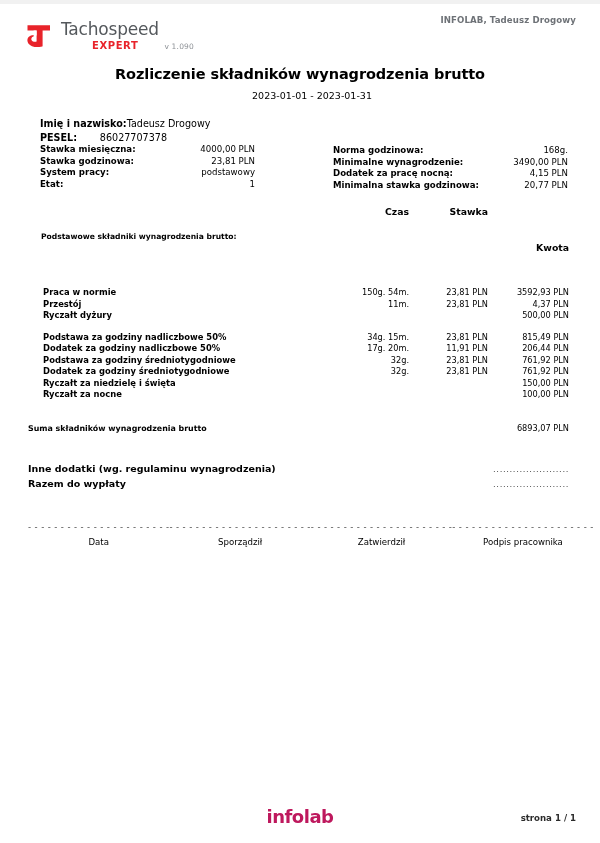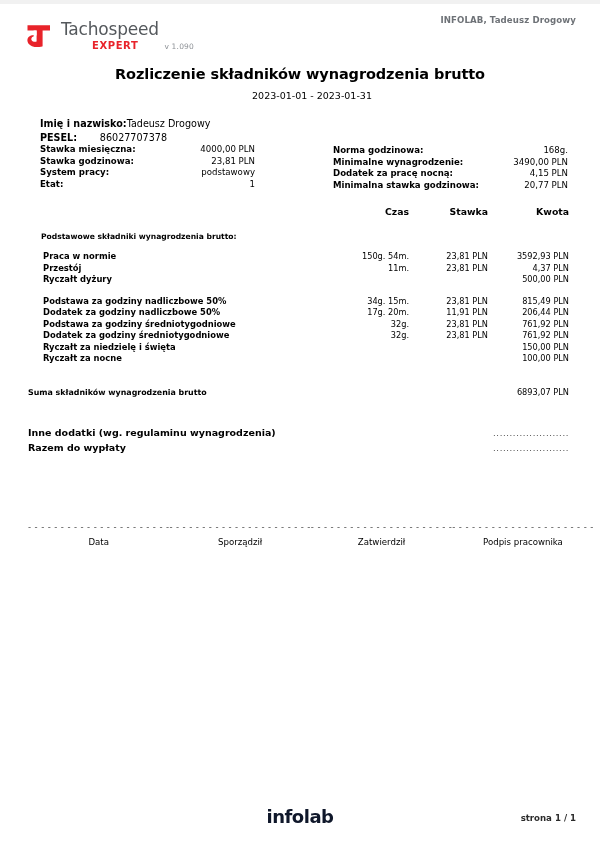--- a/index.html
+++ b/index.html
@@ -156,21 +156,21 @@
   .col-head {
     display: flex;
     font-weight: bold;
     font-size: 9.3px;
     height: 16px;
     align-items: flex-start;
   }
   .c-desc  { flex: 1 1 auto; }
   .c-czas  { flex: 0 0 80px; text-align: right; }
   .c-stawka{ flex: 0 0 79px; text-align: right; }
-  .c-kwota { flex: 0 0 81px; text-align: right; }
+  .c-kwota { flex: 0 0 81px; text-align: right; margin-top: 36px; }
 
   .section-head {
     font-weight: bold;
     font-size: 7.6px;
     margin-top: 10px;
     padding-left: 13px;
   }
   .rows { margin-top: 10px; }
   .row {
     display: flex;
@@ -255,21 +255,21 @@
     width: 600px;
     height: 30px;
   }
   .footer-logo {
     position: absolute;
     left: 50%;
     transform: translateX(-50%);
     top: 0;
     font-size: 18px;
     font-weight: bold;
-    color: #0f172a;
+    color: #be185d;
     letter-spacing: -0.5px;
     font-family: "DejaVu Sans", "Liberation Sans", sans-serif;
   }
   .footer-page {
     position: absolute;
     right: 24px;
     top: 7px;
     font-size: 8.6px;
     font-weight: bold;
     color: #2b2b2b;

